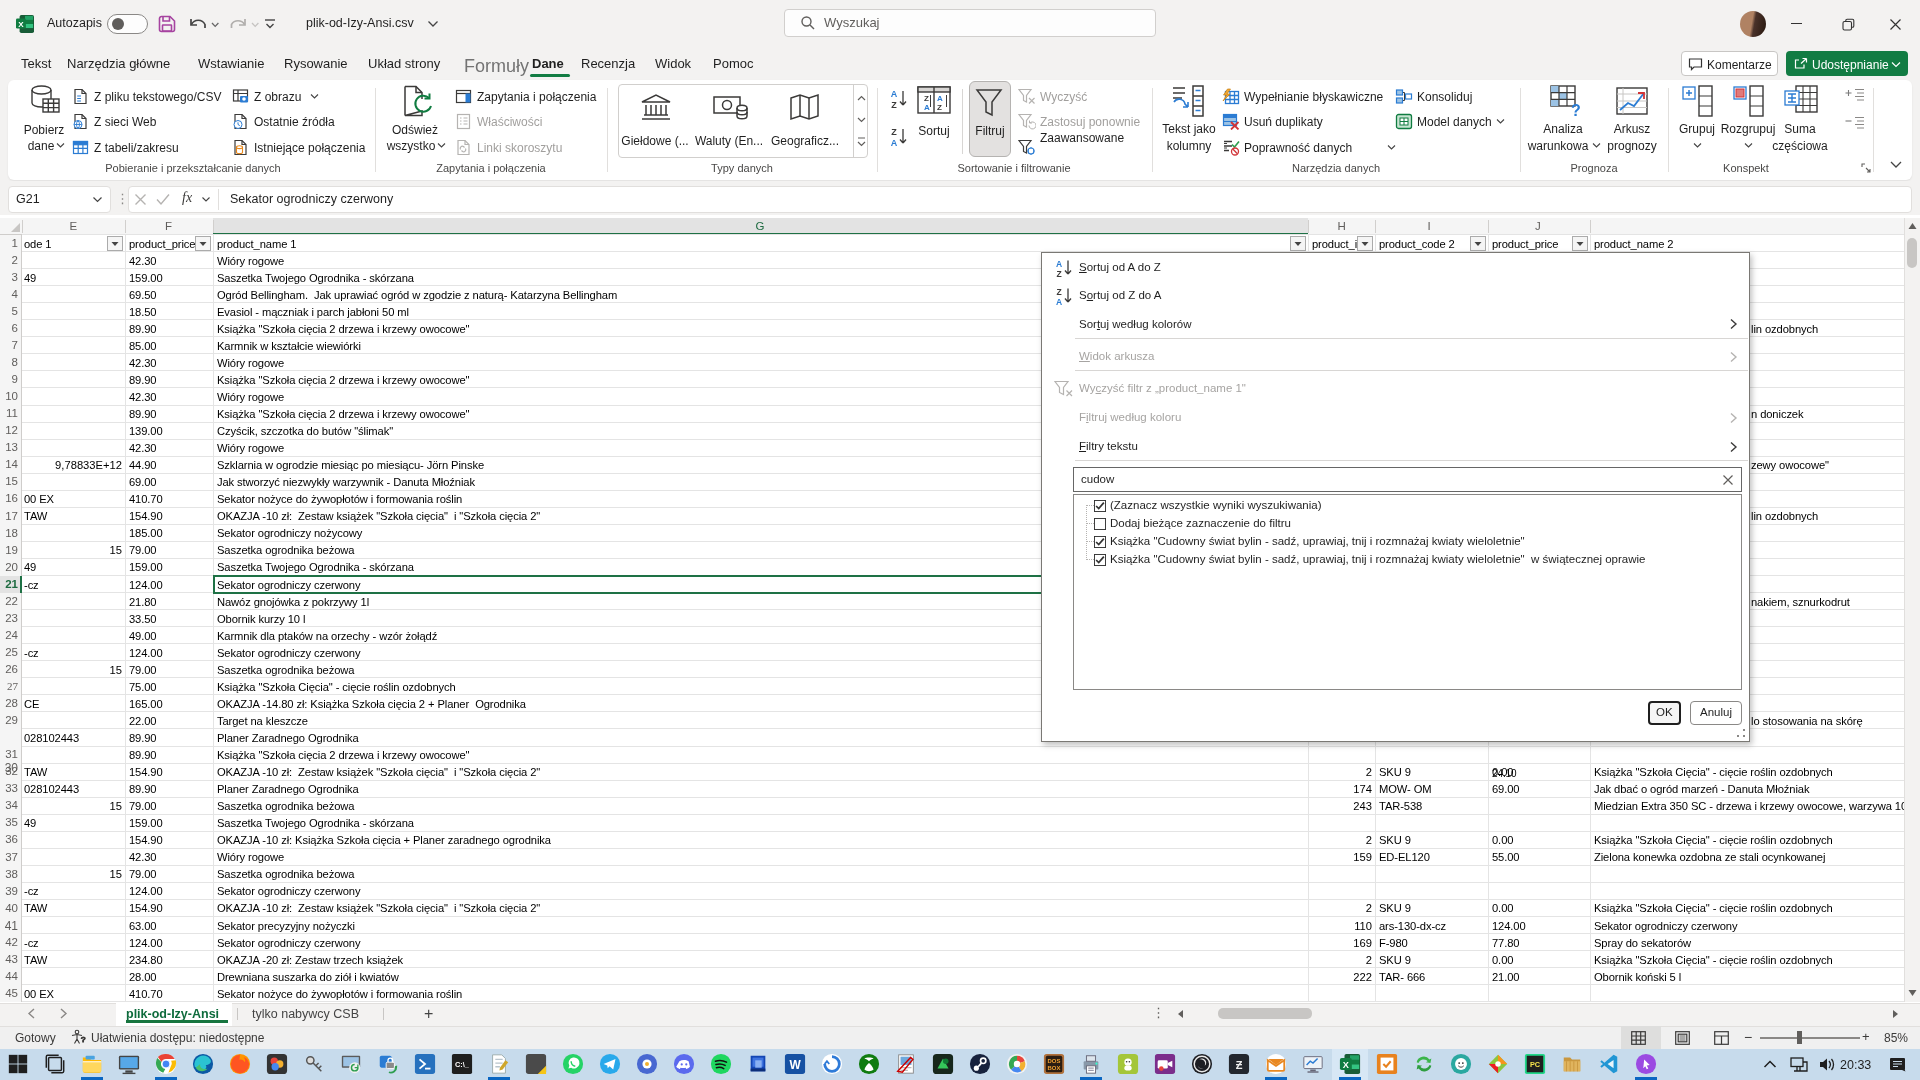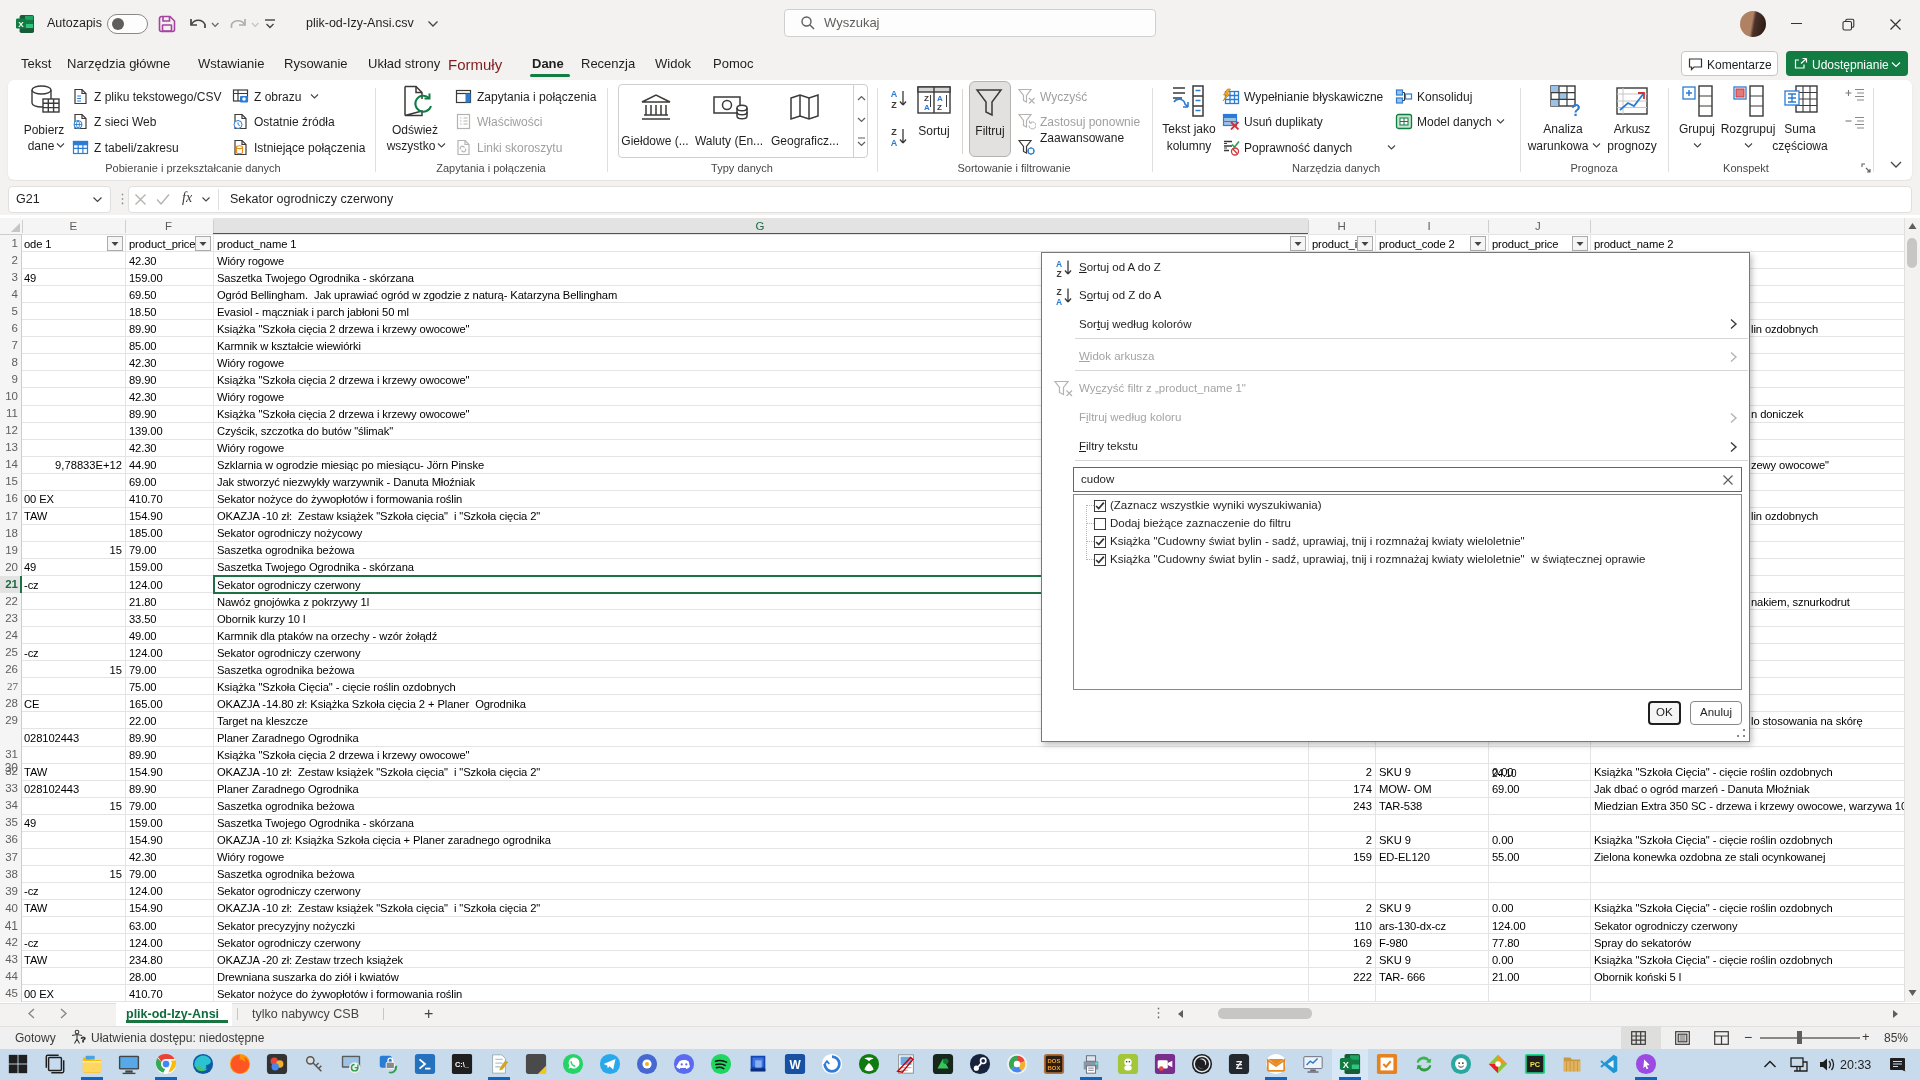--- a/index.html
+++ b/index.html
@@ -52,21 +52,21 @@
     <path d="M3.8 3.2 V2.5 A1.3 1.3 0 0 1 5.1 1.2 H10.5 A1.3 1.3 0 0 1 11.8 2.5 V8 A1.3 1.3 0 0 1 10.5 9.3 H9.8"></path>
 </svg>
 <svg class="abs" style="left:1890px;top:19px" width="11" height="11" viewBox="0 0 11 11" stroke="#333" stroke-width="1.2">
 <path d="M0.5 0.5 L10.5 10.5 M10.5 0.5 L0.5 10.5"></path>
   </svg>
 <div class="txt" style="left:21px;top:55.5px;font-size:13px;color:#1f1f1f;font-weight:normal;">Tekst</div>
 <div class="txt" style="left:67px;top:55.5px;font-size:13px;color:#1f1f1f;font-weight:normal;">Narzędzia główne</div>
 <div class="txt" style="left:198px;top:55.5px;font-size:13px;color:#1f1f1f;font-weight:normal;">Wstawianie</div>
 <div class="txt" style="left:284px;top:55.5px;font-size:13px;color:#1f1f1f;font-weight:normal;">Rysowanie</div>
 <div class="txt" style="left:368px;top:55.5px;font-size:13px;color:#1f1f1f;font-weight:normal;">Układ strony</div>
-<div class="txt" style="left:448px;top:55.5px;font-size:15px;color:#7f1d1d;font-weight:normal;">Formuły</div>
+<div class="txt" style="left:464px;top:55.5px;font-size:18px;color:#737373;font-weight:normal;">Formuły</div>
 <div class="txt" style="left:532px;top:55.5px;font-size:13px;color:#1f1f1f;font-weight:bold;">Dane</div>
 <div class="txt" style="left:581px;top:55.5px;font-size:13px;color:#1f1f1f;font-weight:normal;">Recenzja</div>
 <div class="txt" style="left:655px;top:55.5px;font-size:13px;color:#1f1f1f;font-weight:normal;">Widok</div>
 <div class="txt" style="left:713px;top:55.5px;font-size:13px;color:#1f1f1f;font-weight:normal;">Pomoc</div>
 <div class="abs" style="left:530px;top:74px;width:40px;height:3px;background:#127c43;border-radius:2px;"></div>
 <div class="abs" style="left:1681px;top:51px;width:97px;height:25px;background:#fff;border:1px solid #c8c6c4;border-radius:4px;"></div>
 <svg class="abs" style="left:1688px;top:57px" width="15" height="14" viewBox="0 0 15 14" fill="none" stroke="#333" stroke-width="1.2">
 <path d="M1.5 2 H13.5 V10 H6 L3.5 12.5 V10 H1.5 Z"></path>
   </svg>
 <div class="txt" style="left:1707px;top:58px;font-size:12px;color:#1f1f1f;font-weight:normal;">Komentarze</div>

